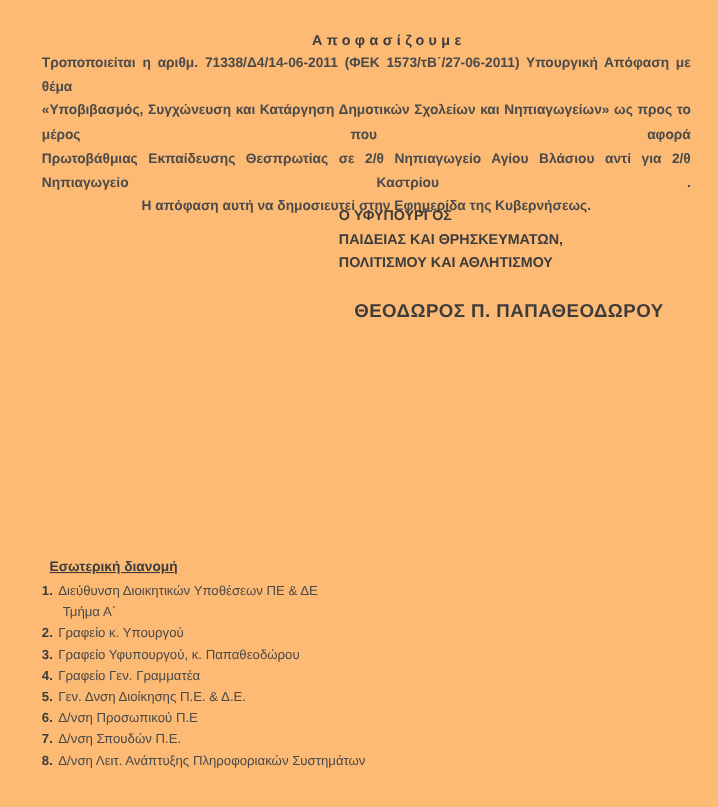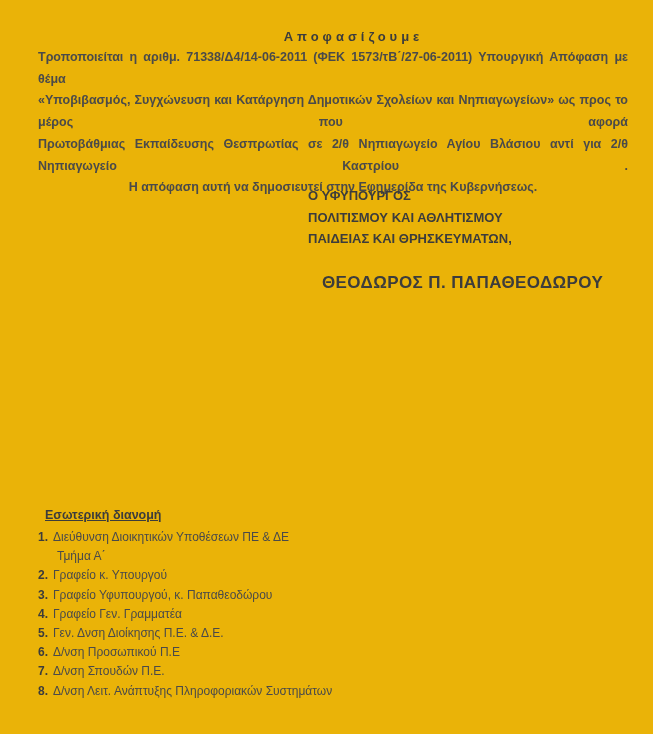--- a/index.html
+++ b/index.html
@@ -4,21 +4,21 @@
 <style>
   html, body {
     margin: 0;
     padding: 0;
     background: #ffffff;
   }
   .page {
     position: relative;
     width: 653px;
     height: 734px;
-    background: #eab308;
+    background: #fdba74;
     font-family: "Liberation Sans", "DejaVu Sans", sans-serif;
     color: #4a4a4a;
     overflow: hidden;
   }
   .decision-heading {
     position: absolute;
     top: 30px;
     left: 0;
     width: 100%;
     text-align: center;
@@ -108,22 +108,22 @@
 
   <div class="body-block">
     <div class="jline">Τροποποιείται η αριθμ. 71338/Δ4/14-06-2011 (ΦΕΚ 1573/τΒ΄/27-06-2011) Υπουργική Απόφαση με θέμα</div>
     <div class="jline">«Υποβιβασμός, Συγχώνευση και Κατάργηση Δημοτικών Σχολείων και Νηπιαγωγείων» ως προς το μέρος που αφορά</div>
     <div class="jline">Πρωτοβάθμιας Εκπαίδευσης Θεσπρωτίας σε 2/θ Νηπιαγωγείο Αγίου Βλάσιου αντί για 2/θ Νηπιαγωγείο Καστρίου .</div>
     <div class="cline">Η απόφαση αυτή να δημοσιευτεί στην Εφημερίδα της Κυβερνήσεως.</div>
   </div>
 
   <div class="signature-block">
     <div>Ο ΥΦΥΠΟΥΡΓΟΣ</div>
+    <div>ΠΑΙΔΕΙΑΣ ΚΑΙ ΘΡΗΣΚΕΥΜΑΤΩΝ,</div>
     <div>ΠΟΛΙΤΙΣΜΟΥ ΚΑΙ ΑΘΛΗΤΙΣΜΟΥ</div>
-    <div>ΠΑΙΔΕΙΑΣ ΚΑΙ ΘΡΗΣΚΕΥΜΑΤΩΝ,</div>
     <div class="sig-name">ΘΕΟΔΩΡΟΣ Π. ΠΑΠΑΘΕΟΔΩΡΟΥ</div>
   </div>
 
   <div class="distribution">
     <div class="dist-heading">Εσωτερική διανομή</div>
     <div class="dist-items">
       <div class="dist-item"><span class="num">1.</span><span>Διεύθυνση Διοικητικών Υποθέσεων ΠΕ &amp; ΔΕ</span></div>
       <div class="dist-cont">Τμήμα Α΄</div>
       <div class="dist-item"><span class="num">2.</span><span>Γραφείο κ. Υπουργού</span></div>
       <div class="dist-item"><span class="num">3.</span><span>Γραφείο Υφυπουργού, κ. Παπαθεοδώρου</span></div>

